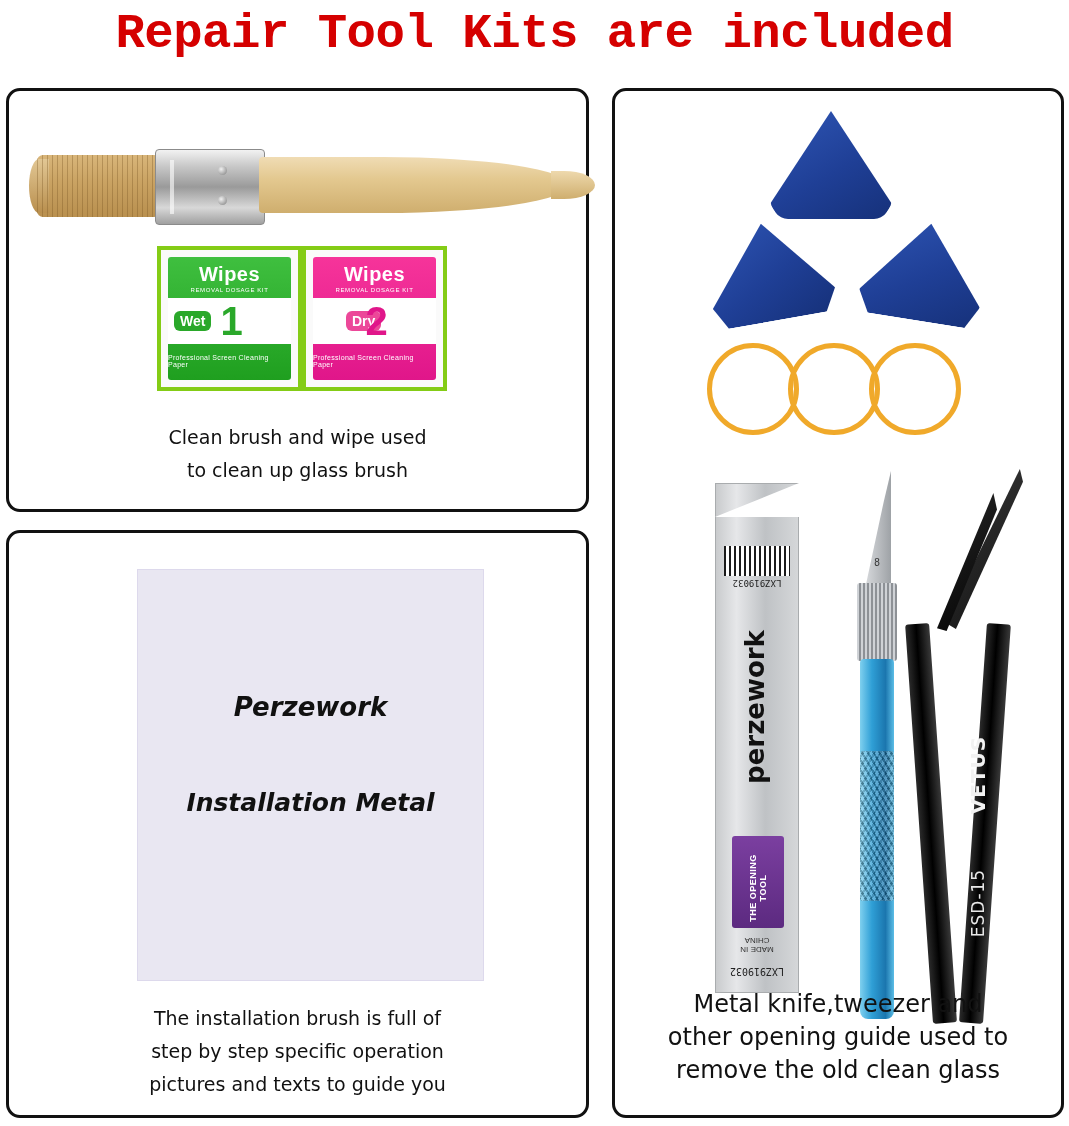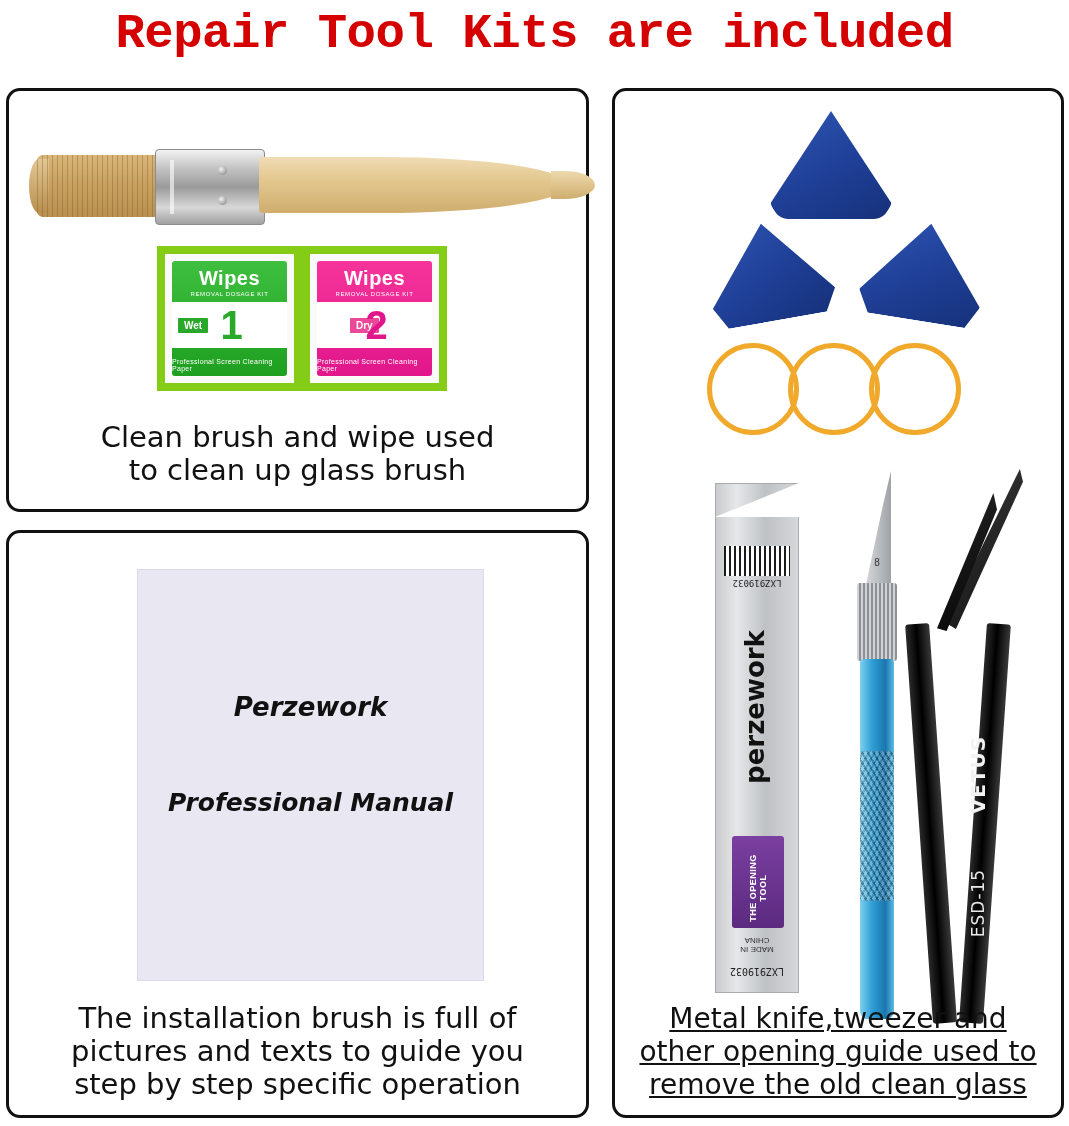--- a/index.html
+++ b/index.html
@@ -35,27 +35,27 @@
   }
   #panel-brush { left: 6px;  top: 88px;  width: 583px; height: 424px; }
   #panel-manual{ left: 6px;  top: 530px; width: 583px; height: 588px; }
   #panel-tools { left: 612px;top: 88px;  width: 452px; height: 1030px; }
 
   .caption {
     position: absolute;
     left: 0; width: 100%;
     text-align: center;
     color: #111;
-    font-size: 29px;
+    font-size: 19px;
     line-height: 33px;
     font-family: "DejaVu Sans", sans-serif;
   }
   #cap-brush  { bottom: 22px; }
   #cap-manual { bottom: 14px; }
-  #cap-tools  { bottom: 14px; font-size: 28px; line-height: 33px; text-decoration: underline; }
+  #cap-tools  { bottom: 28px; font-size: 24px; line-height: 33px; }
 
   
   .brush-wrap { position: absolute; left: 18px; top: 36px; width: 548px; height: 120px; }
   .bristles {
     position: absolute; left: 10px; top: 28px; width: 120px; height: 62px;
     background: linear-gradient(180deg,#d9b67a 0%, #c9a262 45%, #b9904f 100%);
     border-radius: 6px 3px 3px 6px;
   }
   .bristles:before {
     content:""; position:absolute; left:-8px; top:4px; width:20px; height:54px;
@@ -93,21 +93,21 @@
     content:""; position:absolute; right:-26px; top:14px; width:44px; height:28px;
     background: linear-gradient(180deg,#eed9ad,#cfae6e);
     border-radius: 0 70% 70% 0 / 0 50% 50% 0;
   }
 
   
   .wipes { position: absolute; left: 148px; top: 155px; width: 290px; height: 145px; }
   .wipe {
     position: absolute; top: 0; width: 145px; height: 145px;
     box-sizing: border-box;
-    border: 8px solid #84cc16;
+    border: 4px solid #84cc16;
     background: #fafafa;
     padding: 7px;
   }
   .wipe.left  { left: 0; }
   .wipe.right { left: 145px; }
   .wipe-inner {
     width: 100%; height: 100%;
     border-radius: 3px;
     position: relative;
     color:#fff;
@@ -115,22 +115,22 @@
   }
   .wipe.left  .wipe-inner { background: linear-gradient(180deg,#3fbf3f,#1f9f1f); }
   .wipe.right .wipe-inner { background: linear-gradient(180deg,#f6349a,#e0168a); }
   .wipe-title { font-size: 20px; font-weight: bold; margin-top: 6px; letter-spacing:.5px;}
   .wipe-sub { font-size: 6px; margin-top: 1px; letter-spacing: .6px; }
   .wipe-band {
     margin-top: 5px; width: 100%; height: 46px; background: #ffffff;
     display:flex; align-items:center; position: relative;
   }
   .wipe-tag {
-    font-size: 10px; font-weight: bold; color:#fff; padding: 2px 6px; margin-left: 6px;
-    border-radius: 1px;
+    font-size: 14px; font-weight: bold; color:#fff; padding: 2px 6px; margin-left: 6px;
+    border-radius: 6px;
   }
   .wipe.left .wipe-tag  { background:#2aa82a; }
   .wipe.right .wipe-tag { background:#ec4899;margin-left:33px; }
   .wipe-num {
     position:absolute; left: 50%; transform: translateX(-40%);
     font-size: 40px; font-weight: bold; line-height: 46px;
   }
   .wipe.left .wipe-num  { color:#2aa82a; }
   .wipe.right .wipe-num { color:#e0168a; }
   .wipe-foot { font-size: 7px; margin-top: 10px; letter-spacing:.3px; }
@@ -339,26 +339,26 @@
 
   <div class="caption" id="cap-brush">
     <div>Clean brush and wipe used</div>
     <div>to clean up glass brush</div>
   </div>
 </div>
 
 <div class="panel" id="panel-manual">
   <div class="manual-sheet">
     <div class="manual-brand">Perzework</div>
-    <div class="manual-sub">Professional Manual</div>
+    <div class="manual-sub">Installation Metal</div>
   </div>
   <div class="caption" id="cap-manual">
     <div>The installation brush is full of</div>
+    <div>step by step specific operation</div>
     <div>pictures and texts to guide you</div>
-    <div>step by step specific operation</div>
   </div>
 </div>
 
 <div class="panel" id="panel-tools">
 
   <div class="pick p1"></div>
   <div class="pick p2"></div>
   <div class="pick p3"></div>
 
   <div class="ring r1"></div>

